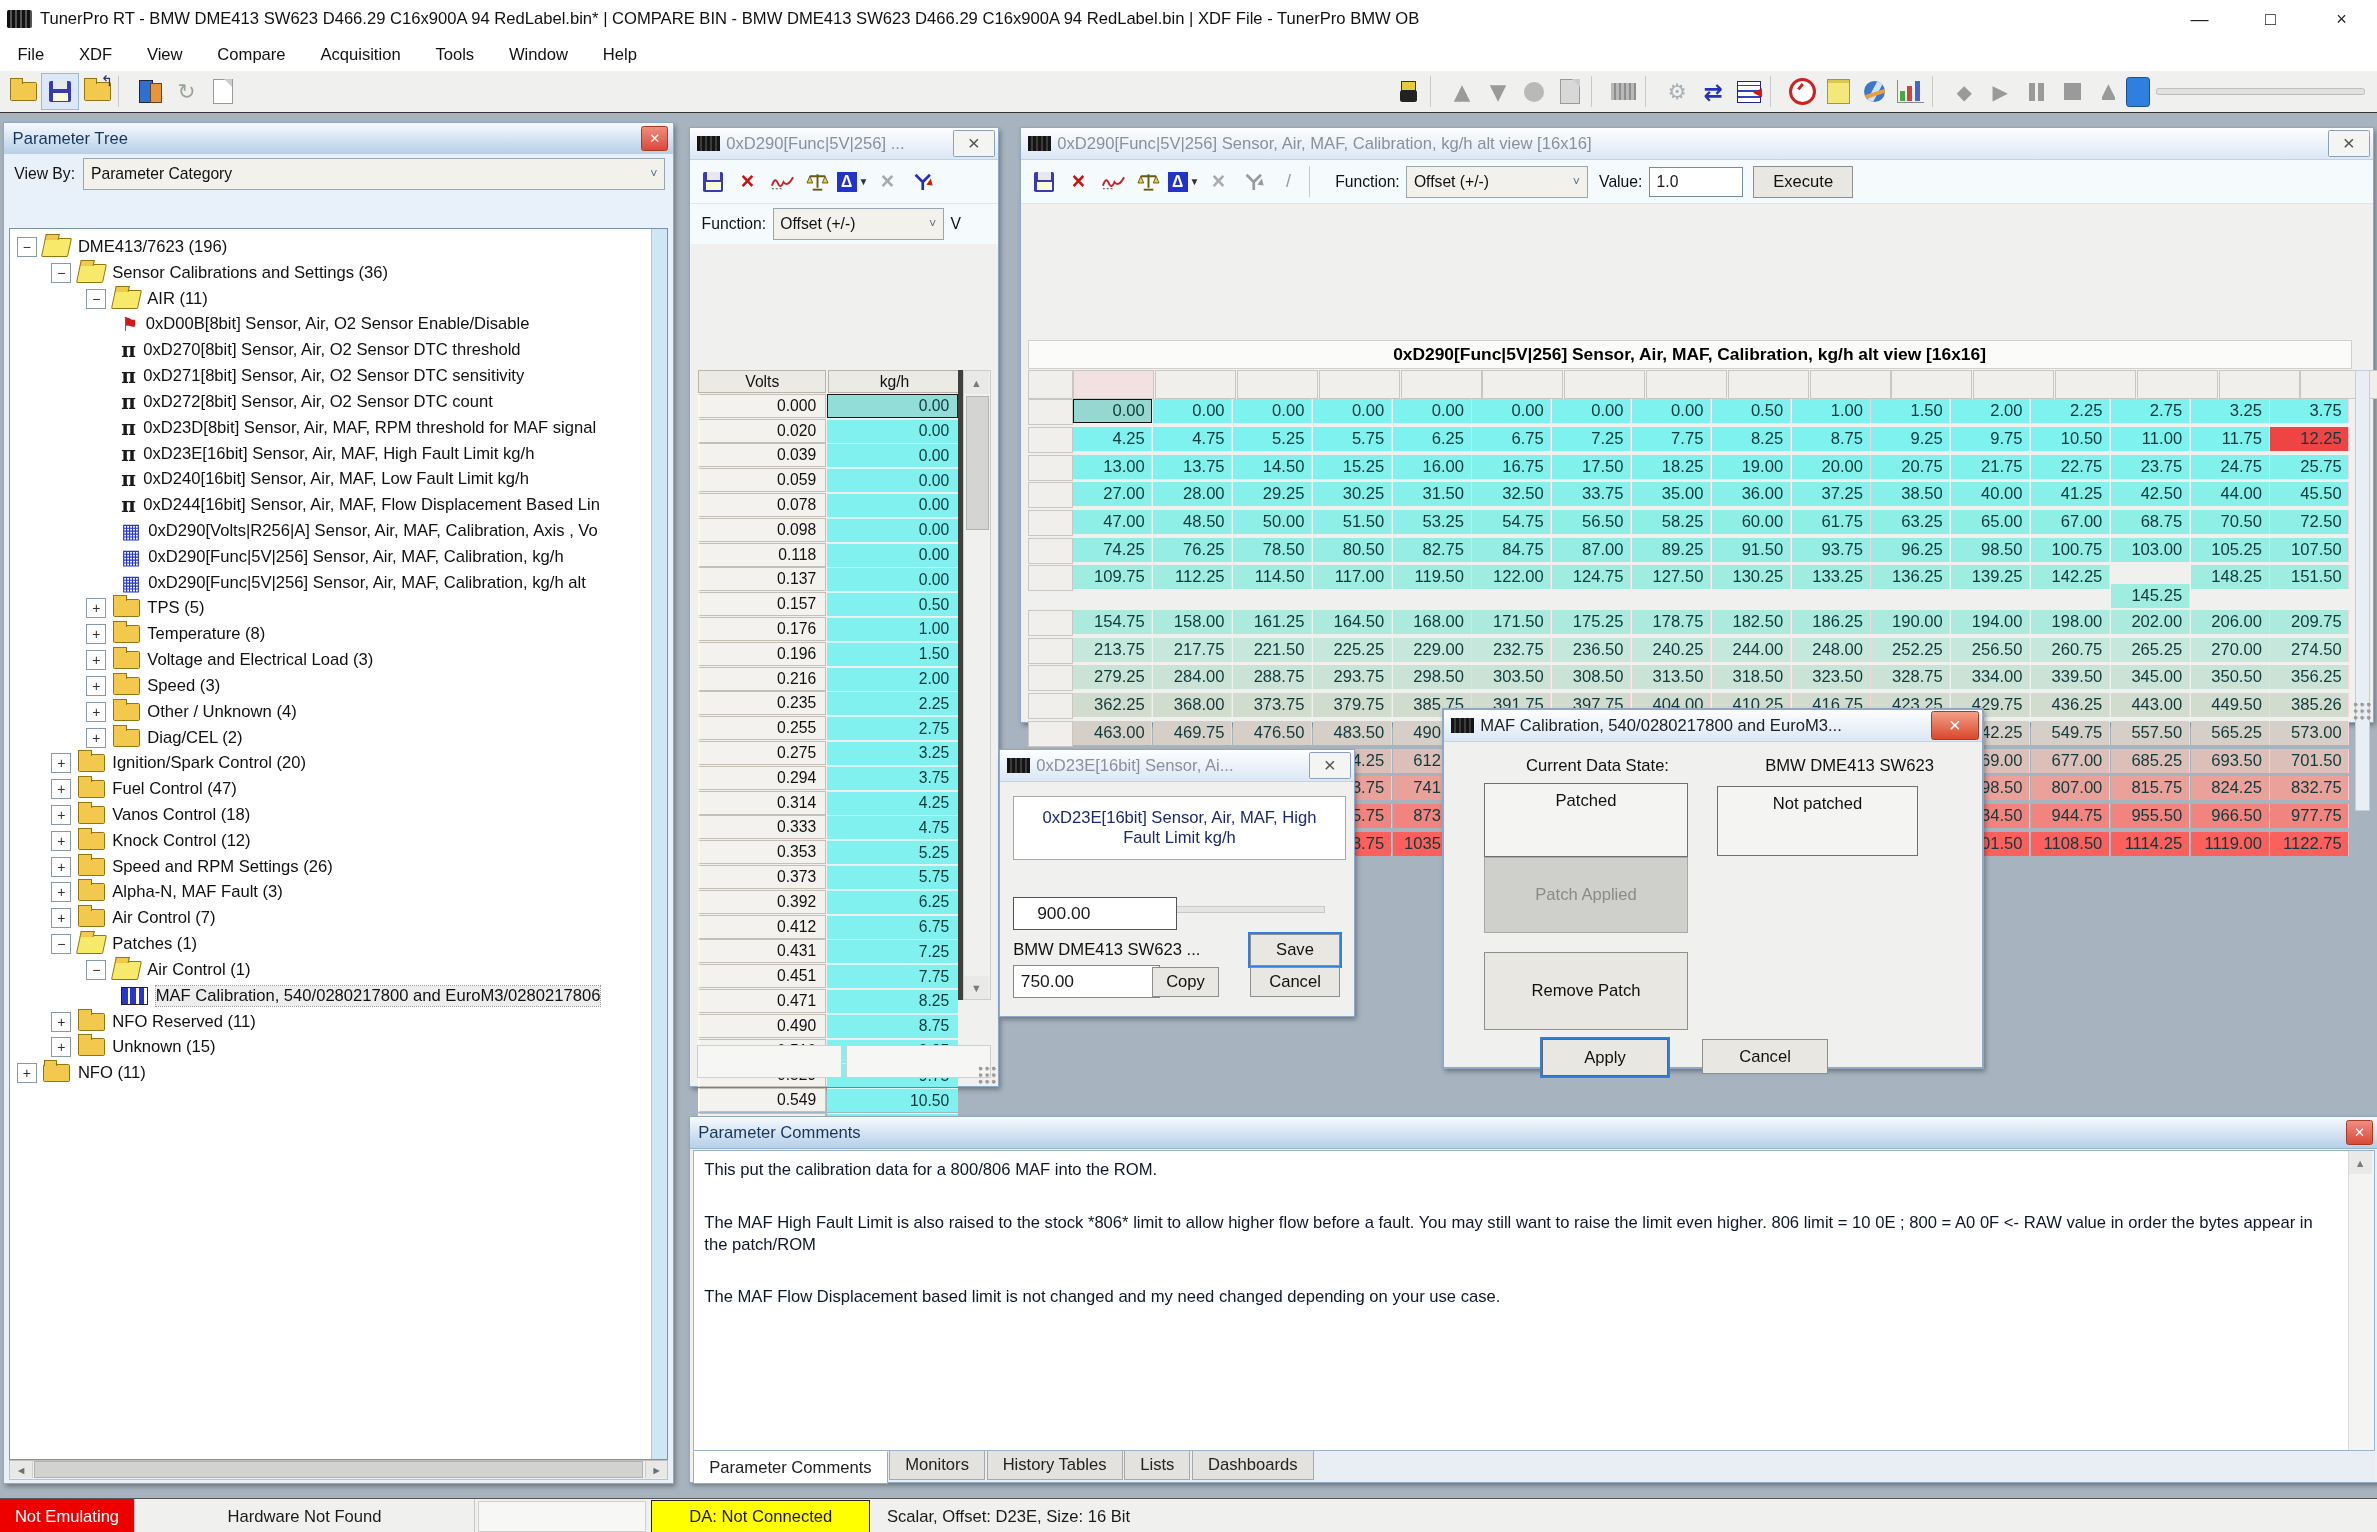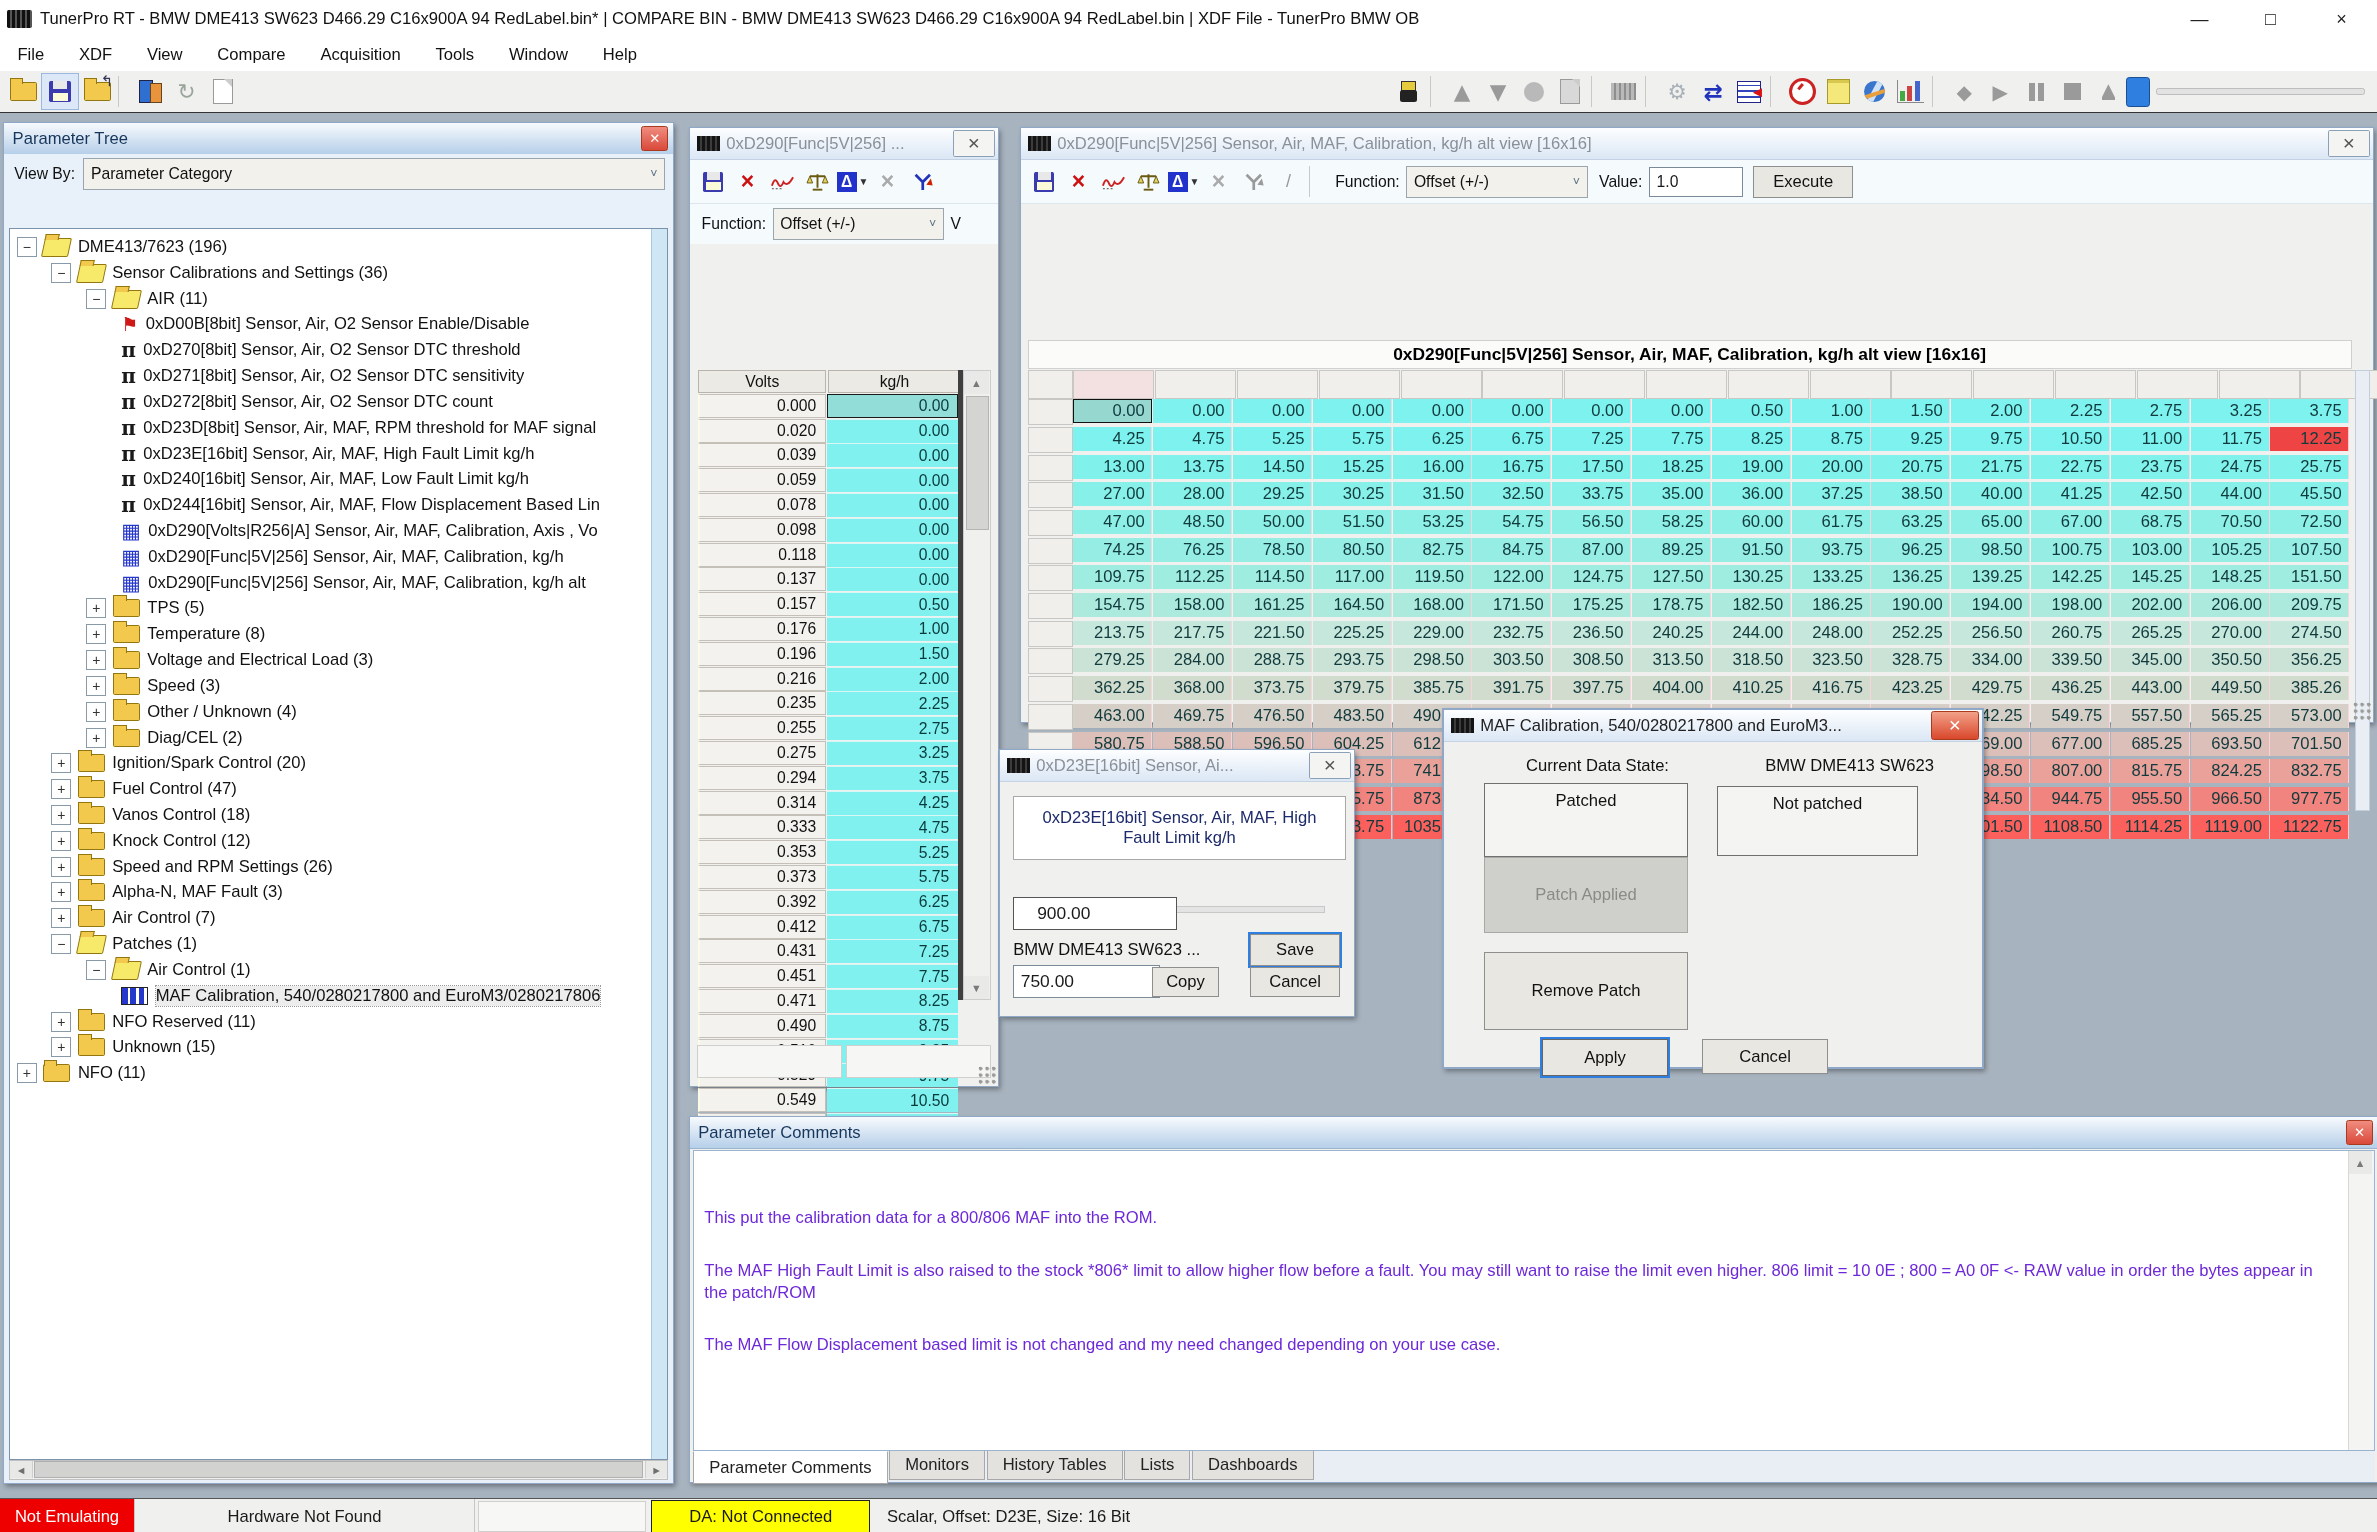--- a/index.html
+++ b/index.html
@@ -124,21 +124,21 @@
   
   .dlg-label-box{background:#fff;border:0.8px solid #a8a8a8;color:#1c2a6b;display:flex;align-items:center;justify-content:center;
                  text-align:center;padding:3.3px 8.3px;}
   .slider-track{height:5px;background:#e4e4e4;border:0.8px solid #c8c8c8;position:relative;}
   .slider-thumb{position:absolute;top:-7.4px;width:11.6px;height:20px;background:#2f7fe0;border:0.8px solid #1b4f92;}
   .focus-ring{outline:2.5px solid #2f7fe0;outline-offset:-0.8px;}
   .disabled-btn{background:#cfcfcb;color:#8a8a86;border:0.8px solid #a8a8a4;}
   .state-box{background:#f4f4f2;border:0.8px solid #707070;display:flex;justify-content:center;padding-top:6.6px;color:#111;}
   
   .cm-body{position:absolute;left:3.3px;top:33px;right:3.3px;bottom:31px;background:#fff;border:0.8px solid #9ab4d0;overflow:hidden;}
-  .cm-text{position:absolute;left:10px;top:8.3px;right:41px;color:#6d28d9;font-size:16.6px;line-height:1.35;margin-top:48px;}
+  .cm-text{position:absolute;left:10px;top:8.3px;right:41px;color:#0f172a;font-size:16.6px;line-height:1.35;}
   .cm-text div{margin-bottom:30px;}
   .cm-scroll{position:absolute;right:0;top:0;bottom:0;width:25px;background:#f4f4f2;border-left:0.8px solid #d8d8d8;}
   .tabs{position:absolute;left:3.3px;bottom:0;right:3.3px;height:31px;display:flex;align-items:flex-start;background:#e9eef4;}
   .tab{height:28px;padding:0 15px;display:flex;align-items:center;font-size:16.6px;color:#222;
        background:#e4e2de;border:0.8px solid #a8a8a8;border-top:none;margin-right:1.7px;}
   .tab.active{background:#fff;height:31px;font-size:16.6px;border-top:0.8px solid #fff;}
 </style>
 </head>
 <body>
 
@@ -867,21 +867,21 @@
         <span class="g-cell" style="background: rgb(159, 236, 224); border-right: 0.8px solid rgba(255, 210, 220, 0.9);">117.00</span>
         <span class="g-cell" style="background: rgb(159, 236, 224); border-right: 0.8px solid rgba(255, 210, 220, 0.9);">119.50</span>
         <span class="g-cell" style="background: rgb(159, 236, 224); border-right: 0.8px solid rgba(255, 210, 220, 0.9);">122.00</span>
         <span class="g-cell" style="background: rgb(159, 236, 224); border-right: 0.8px solid rgba(255, 210, 220, 0.9);">124.75</span>
         <span class="g-cell" style="background: rgb(159, 236, 224); border-right: 0.8px solid rgba(255, 210, 220, 0.9);">127.50</span>
         <span class="g-cell" style="background: rgb(159, 236, 224); border-right: 0.8px solid rgba(255, 210, 220, 0.9);">130.25</span>
         <span class="g-cell" style="background: rgb(159, 236, 224); border-right: 0.8px solid rgba(255, 210, 220, 0.9);">133.25</span>
         <span class="g-cell" style="background: rgb(159, 236, 224); border-right: 0.8px solid rgba(255, 210, 220, 0.9);">136.25</span>
         <span class="g-cell" style="background: rgb(159, 236, 224); border-right: 0.8px solid rgba(255, 210, 220, 0.9);">139.25</span>
         <span class="g-cell" style="background: rgb(159, 236, 224); border-right: 0.8px solid rgba(255, 210, 220, 0.9);">142.25</span>
-        <span class="g-cell" style="background: rgb(159, 236, 224); border-right: 0.8px solid rgba(255, 210, 220, 0.9);">145.25</span>
+        <span class="g-cell" style="background: rgb(159, 236, 224); border-right: 0.8px solid rgba(255, 210, 220, 0.9); margin-top: 19px;">145.25</span>
         <span class="g-cell" style="background: rgb(159, 236, 224); border-right: 0.8px solid rgba(255, 210, 220, 0.9);">148.25</span>
         <span class="g-cell" style="background: rgb(159, 236, 224); border-right: 0.8px solid rgba(255, 210, 220, 0.9);">151.50</span>
       </div>
       <div class="g-row">
         <span class="g-rhdr"></span>
         <span class="g-cell" style="background: rgb(171, 234, 221); border-right: 0.8px solid rgba(255, 210, 220, 0.9);">154.75</span>
         <span class="g-cell" style="background: rgb(171, 234, 221); border-right: 0.8px solid rgba(255, 210, 220, 0.9);">158.00</span>
         <span class="g-cell" style="background: rgb(171, 234, 221); border-right: 0.8px solid rgba(255, 210, 220, 0.9);">161.25</span>
         <span class="g-cell" style="background: rgb(171, 234, 221); border-right: 0.8px solid rgba(255, 210, 220, 0.9);">164.50</span>
         <span class="g-cell" style="background: rgb(171, 234, 221); border-right: 0.8px solid rgba(255, 210, 220, 0.9);">168.00</span>

